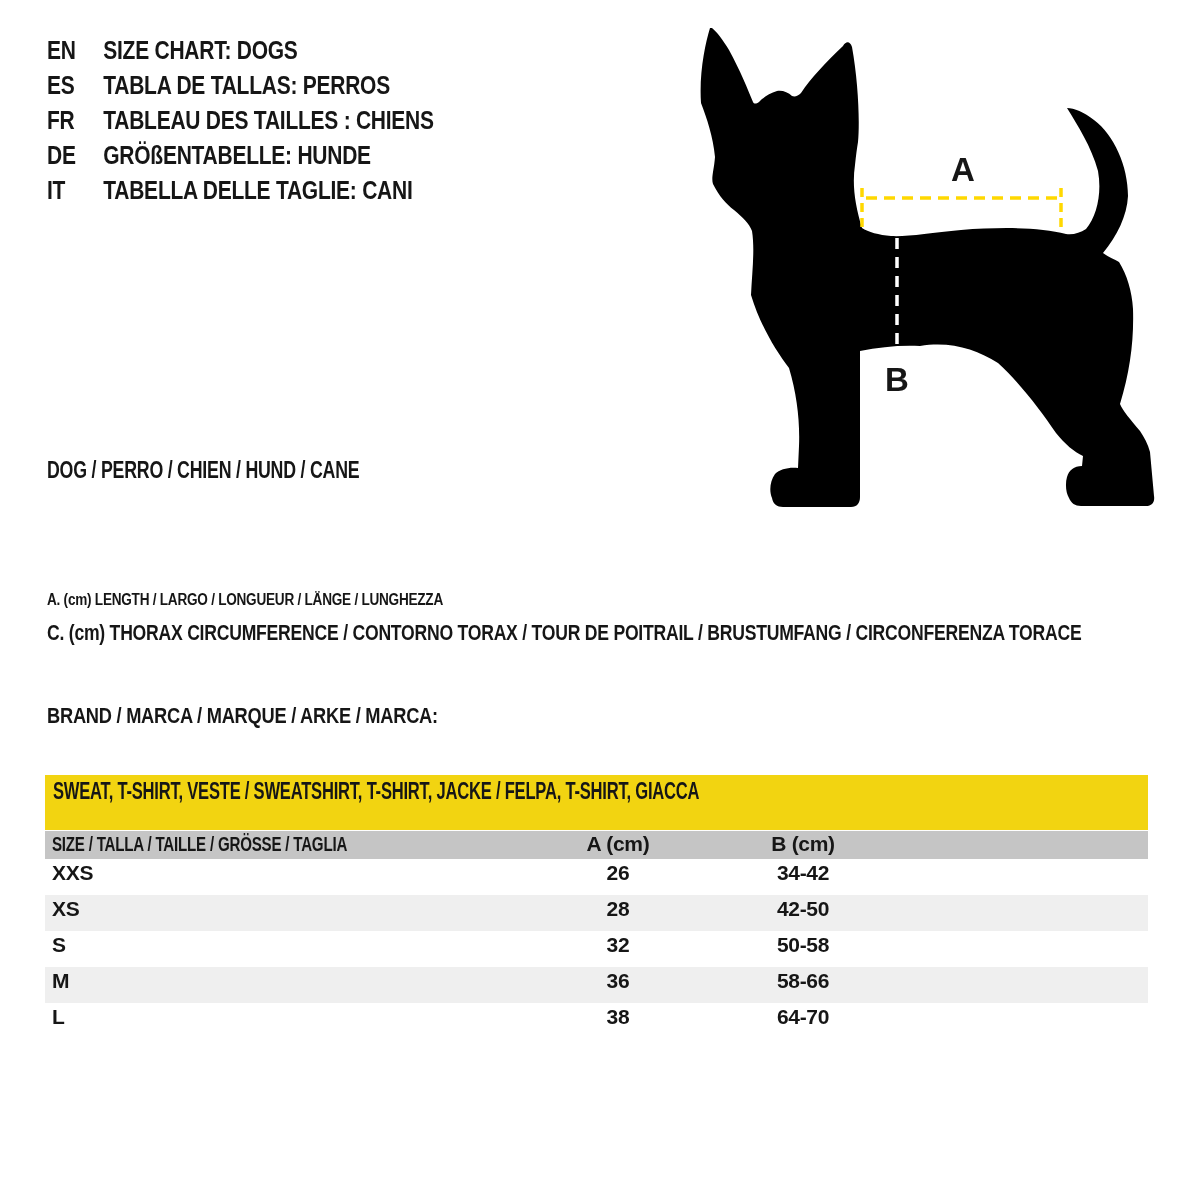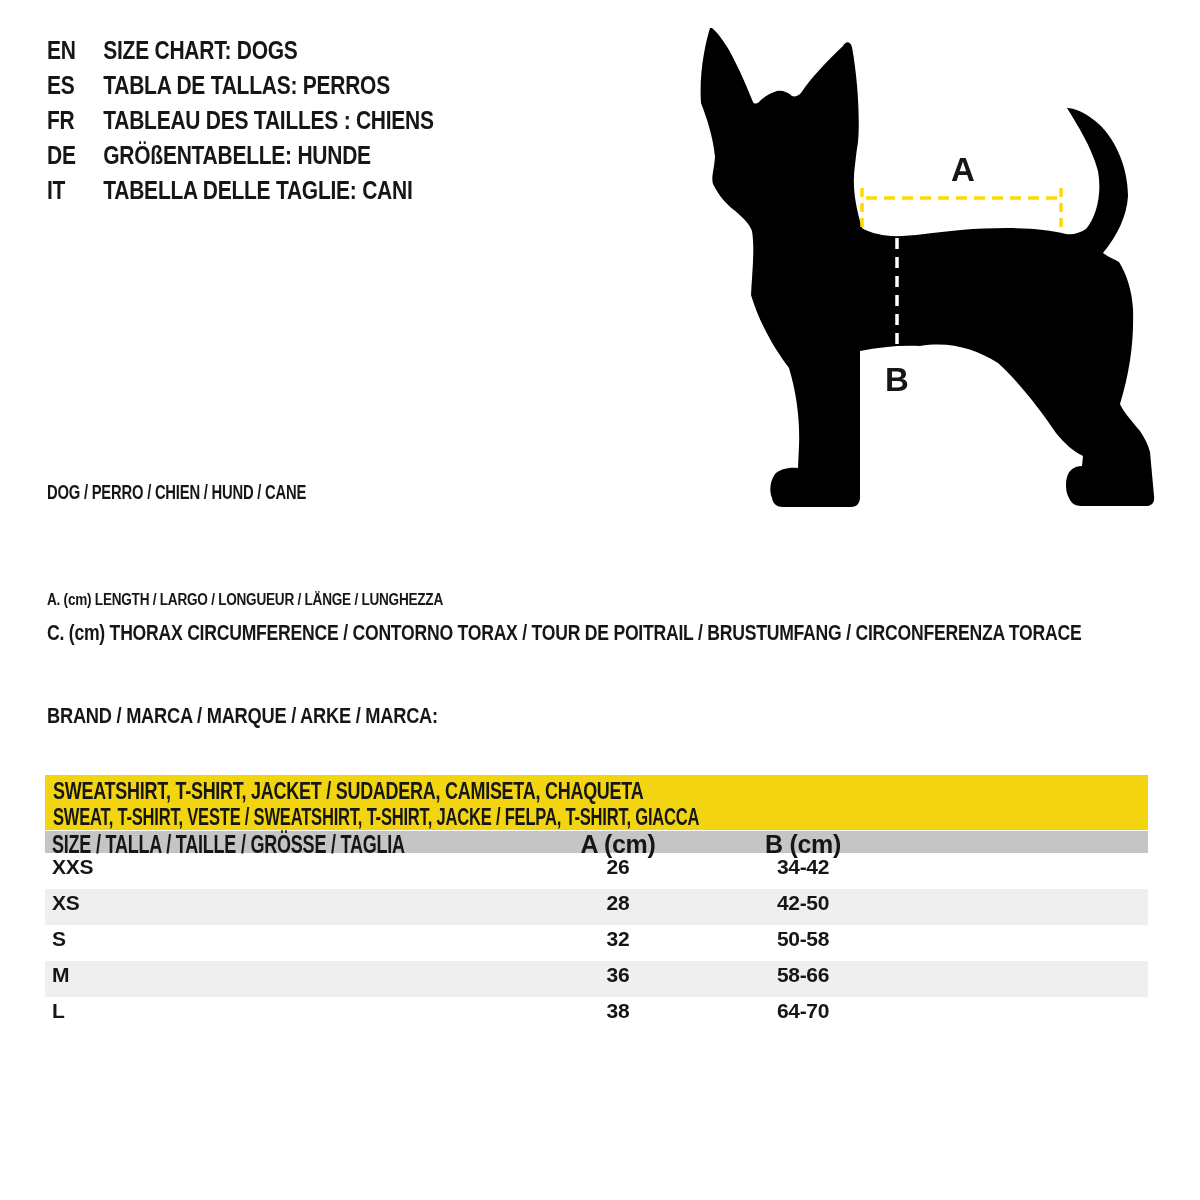--- a/index.html
+++ b/index.html
@@ -41,41 +41,41 @@
 
   
   .dog-layer{position:absolute;left:0;top:0;width:1200px;height:1200px;}
   .m-label{
     font-family:"Liberation Sans",sans-serif;
     font-size:33px;font-weight:700;fill:var(--ink);
   }
 
   
   .label-line{position:absolute;white-space:nowrap;font-weight:700;letter-spacing:-0.3px;}
-  .caption{left:47px;top:478px;font-size:20px;line-height:28px;text-align:center;}
+  .caption{left:47px;top:456px;font-size:24px;line-height:28px;text-align:center;}
   .legend-a{left:47px;top:586px;font-size:16px;line-height:28px;}
   .legend-c{left:47px;top:619px;font-size:22px;line-height:28px;}
   .brand{left:47px;top:691px;font-size:22px;line-height:28px;margin-top:11px;}
 
   
   .band{
     position:absolute;left:45px;top:775px;width:1103px;height:55px;
     background:var(--band-bg);
     padding:3px 0 0 8px;
   }
   .band-line{
     font-size:23px;line-height:26px;font-weight:700;letter-spacing:-0.3px;
     white-space:nowrap;
   }
 
   
   .size-table{position:absolute;left:45px;top:831px;width:1103px;font-weight:700;letter-spacing:-0.3px;}
   .thead{
-    position:relative;height:22px;line-height:26px;
-    background:var(--header-bg);font-size:25px;
+    position:relative;height:28px;line-height:26px;
+    background:var(--header-bg);font-size:21px;
   }
   .trow{position:relative;height:36px;line-height:28px;font-size:21px;background:transparent;}
   .trow.stripe{background:var(--stripe-bg);}
   .c-size{position:absolute;left:7px;top:0;}
   .c-a{position:absolute;left:573px;top:0;transform:translateX(-50%);}
   .c-b{position:absolute;left:758px;top:0;transform:translateX(-50%);}
 </style>
 </head>
 <body>
 
@@ -168,23 +168,20 @@
   </div>
   <div class="label-line legend-c">
     <span class="cond" style="--sx:.80">C. (cm) THORAX CIRCUMFERENCE / CONTORNO TORAX / TOUR DE POITRAIL / BRUSTUMFANG / CIRCONFERENZA TORACE</span>
   </div>
   <div class="label-line brand">
     <span class="cond" style="--sx:.83">BRAND / MARCA / MARQUE / ARKE / MARCA:</span>
   </div>
 
   <div class="band">
     <div class="band-line">
-      <span class="cond" style="--sx:.78">SWEATSHIRT, T-SHIRT, JACKET / SUDADERA, CAMISETA, CHAQUETA</span>
-    </div>
-    <div class="band-line">
       <span class="cond" style="--sx:.72">SWEAT, T-SHIRT, VESTE / SWEATSHIRT, T-SHIRT, JACKE / FELPA, T-SHIRT, GIACCA</span>
     </div>
   </div>
 
   <div class="size-table">
     <div class="thead">
       <span class="c-size"><span class="cond" style="--sx:.72">SIZE / TALLA / TAILLE / GRÖSSE / TAGLIA</span></span>
       <span class="c-a">A (cm)</span>
       <span class="c-b">B (cm)</span>
     </div>

